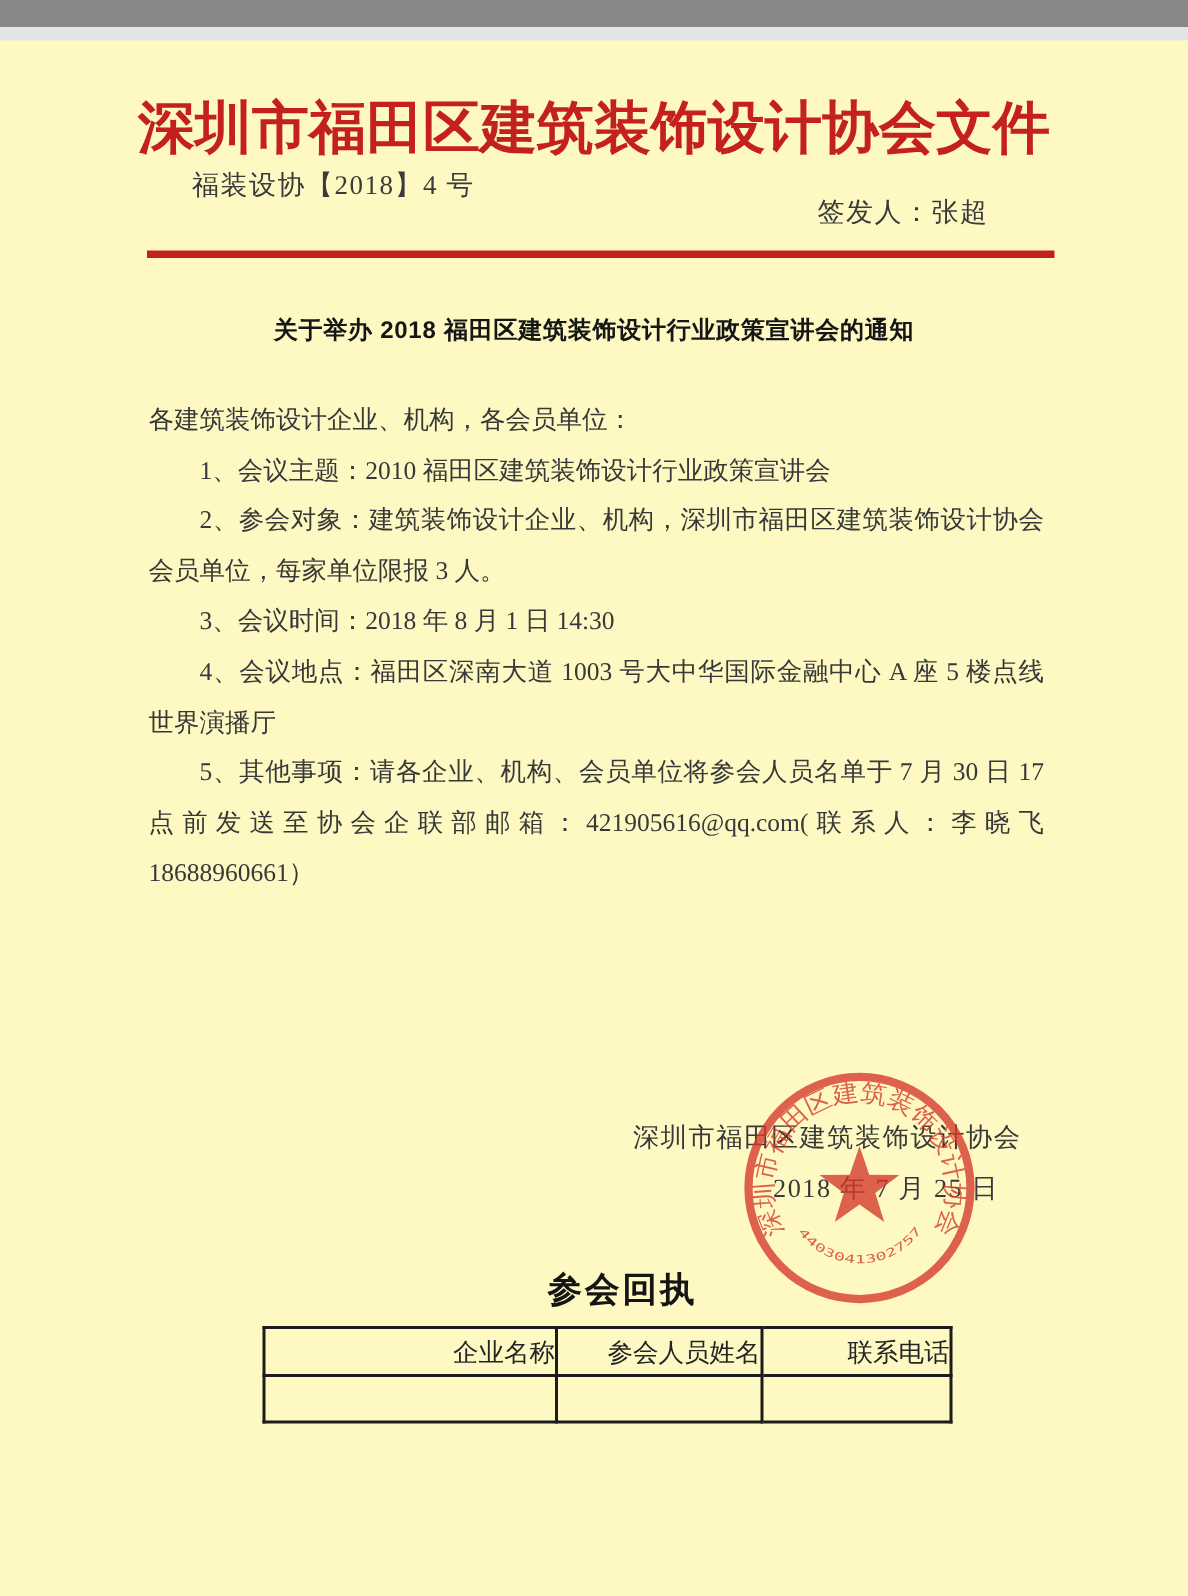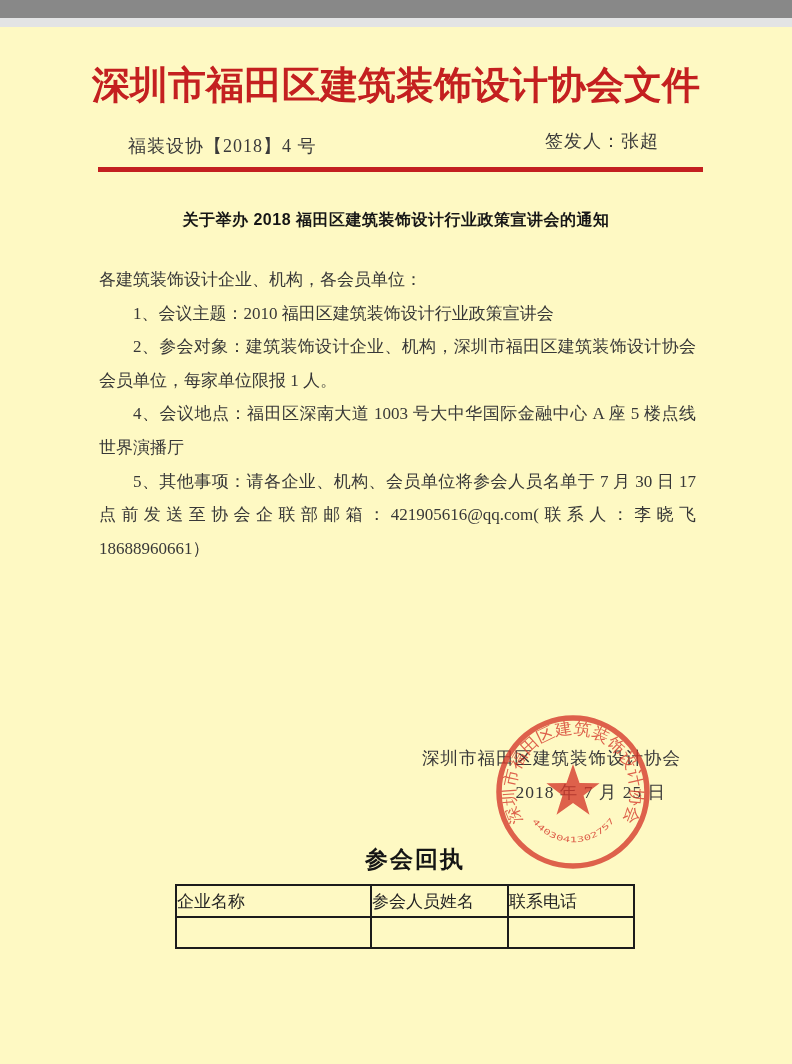--- a/index.html
+++ b/index.html
@@ -19,21 +19,21 @@
   .org-header{
     position:absolute;left:0;top:42px;width:792px;margin:0;
     text-align:center;
     font-family:"Liberation Serif","DejaVu Serif",serif;
     font-size:38px;font-weight:bold;
     color:#c42020;
     letter-spacing:0px;
     white-space:nowrap;
   }
   .doc-no{
-    position:absolute;left:128px;top:116px;
+    position:absolute;left:128px;top:93px;
     font-size:18px;color:#3a3a3a;letter-spacing:1px;
   }
   .issuer{
     position:absolute;left:545px;top:111px;
     font-size:18px;color:#3a3a3a;letter-spacing:1px;
   }
   .red-rule{
     position:absolute;left:98px;top:149px;width:605px;height:5px;
     background:#c32020;
   }
@@ -88,21 +88,21 @@
     position:absolute;left:175px;top:866px;
     border-collapse:collapse;
     table-layout:fixed;
     width:452px;
   }
   .reply-table th,.reply-table td{
     border:2px solid #1c1c1c;
     font-family:"Liberation Sans","DejaVu Sans",sans-serif;
     font-weight:normal;
     font-size:17px;color:#242424;
-    text-align:left;
+    text-align:right;
     padding:0;
   }
   .reply-table th{height:30px;}
   .reply-table td{height:29px;}
   .col-company{width:193px;}
   .col-name{width:135px;}
   .col-phone{width:124px;}
 </style>
 </head>
 <body>
@@ -116,21 +116,22 @@
   <span class="doc-no">福装设协【2018】4 号</span>
   <span class="issuer">签发人：张超</span>
 
   <div class="red-rule"></div>
 
   <h2 class="doc-title">关于举办 2018 福田区建筑装饰设计行业政策宣讲会的通知</h2>
 
   <div class="body-block">
     <p>各建筑装饰设计企业、机构，各会员单位：</p>
     <p class="indent">1、会议主题：2010 福田区建筑装饰设计行业政策宣讲会</p>
-    <p class="indent">2、参会对象：建筑装饰设计企业、机构，深圳市福田区建筑装饰设计协会会员单位，每家单位限报 1 人。</p>
+    <p class="indent">2、参会对象：建筑装饰设计企业、机构，深圳市福田区建筑装饰设计协会会员单位，每家单位限报 3 人。</p>
+    <p class="indent">3、会议时间：2018 年 8 月 1 日 14:30</p>
     <p class="indent">4、会议地点：福田区深南大道 1003 号大中华国际金融中心 A 座 5 楼点线世界演播厅</p>
     <p class="indent">5、其他事项：请各企业、机构、会员单位将参会人员名单于 7 月 30 日 17 点前发送至协会企联部邮箱：421905616@qq.com(联系人：李晓飞 18688960661）</p>
   </div>
 
   <div class="sig-org">深圳市福田区建筑装饰设计协会</div>
   <div class="sig-date">2018 年 7 月 25 日</div>
 
   <svg class="stamp" viewBox="0 0 162 162" aria-hidden="true">
     <g opacity="0.9">
       <defs>

